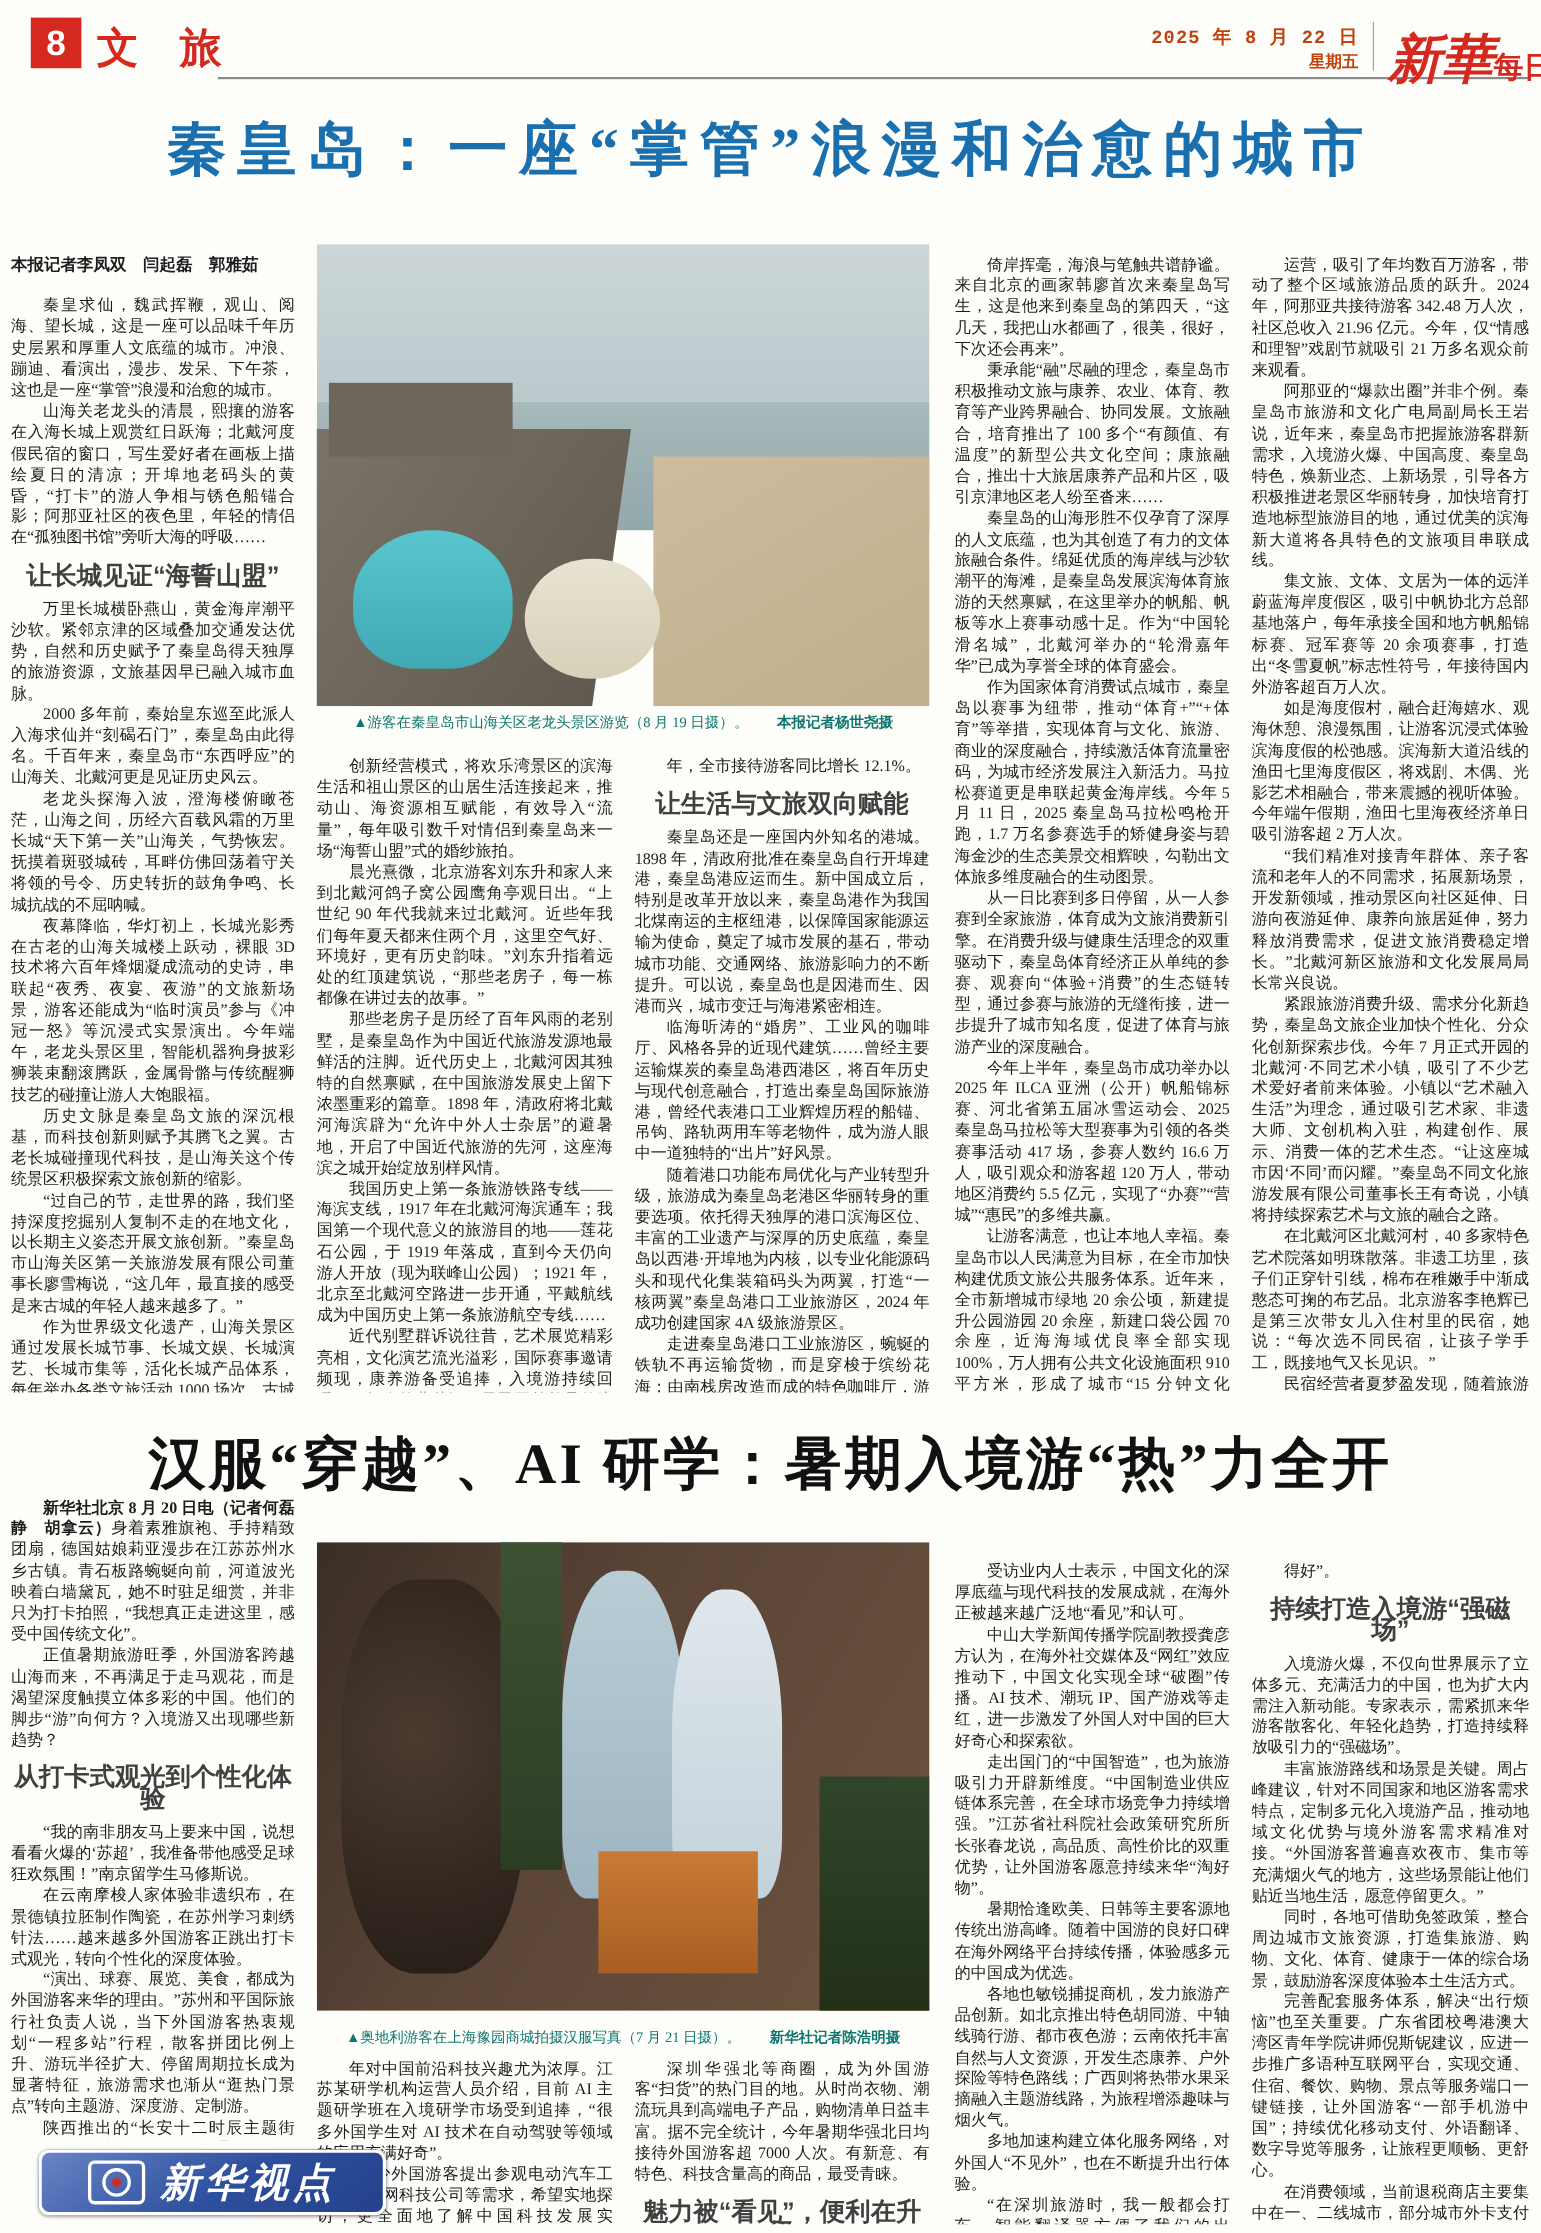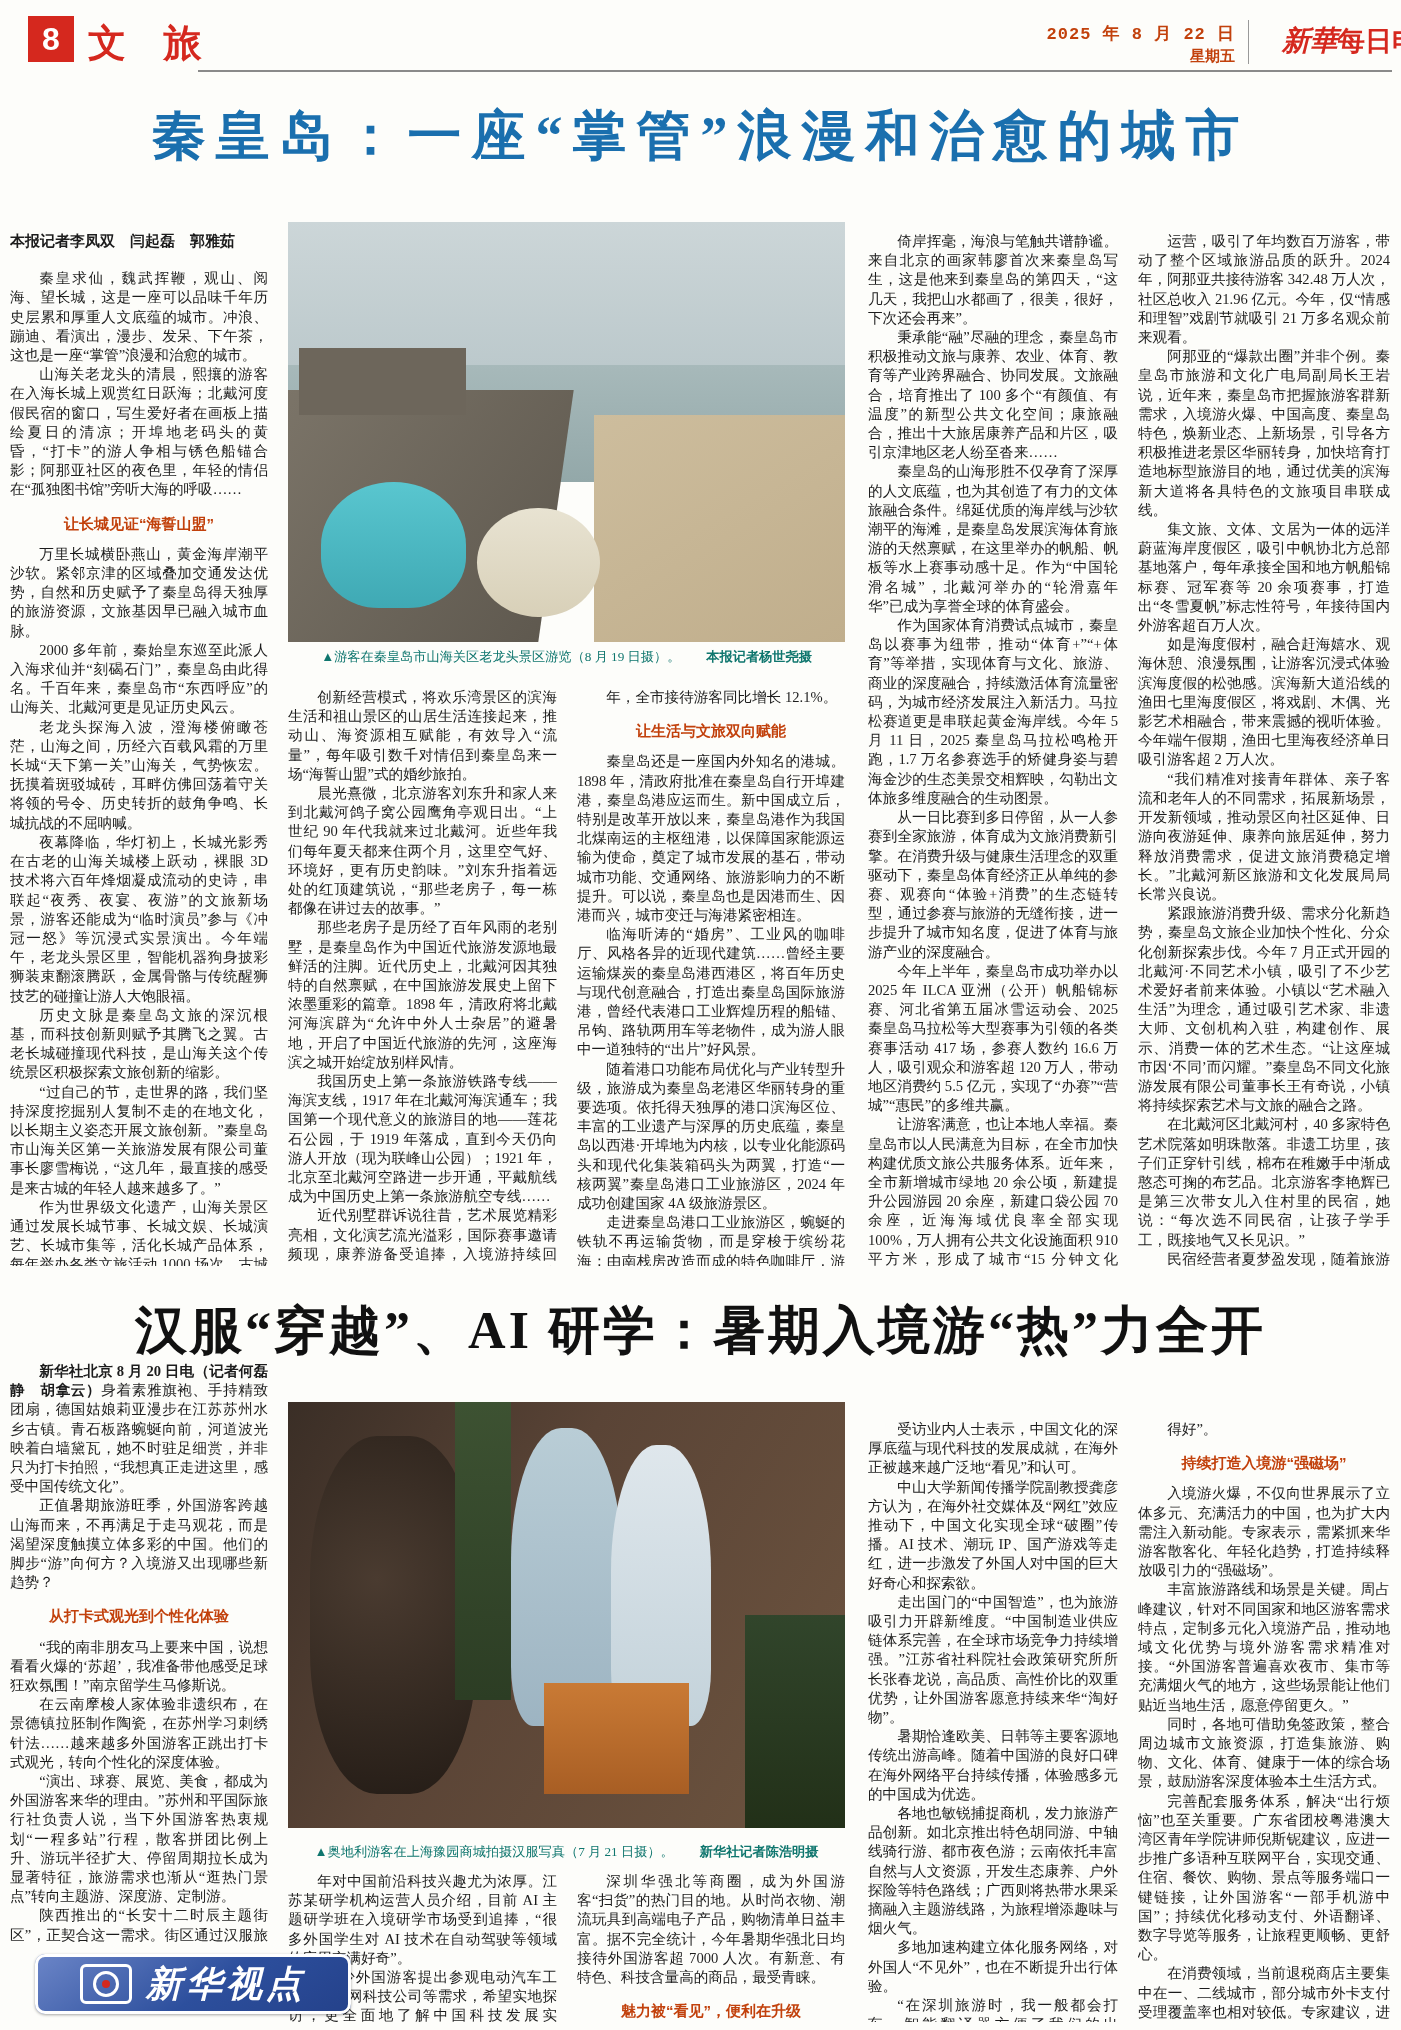--- a/index.html
+++ b/index.html
@@ -11,32 +11,32 @@
           display:flex;align-items:center;justify-content:center;}
   .section{position:absolute;left:88px;top:18px;color:#d5281e;font-size:38px;font-weight:bold;
            letter-spacing:14px;font-family:"Liberation Serif",serif;}
   .hrule{position:absolute;left:198px;top:70px;width:1194px;height:2px;background:#8a8a8a;}
   .dateblock{position:absolute;left:1020px;top:22px;width:215px;text-align:right;
              font-family:Liberation Mono, monospace;color:#c2410c;}
   .dateblock .d1{font-size:17px;font-weight:bold;letter-spacing:1px;}
   .dateblock .d2{font-size:15px;font-weight:bold;margin-top:2px;}
   .vdiv{position:absolute;left:1248px;top:20px;width:1px;height:44px;background:#999;}
   .masthead{position:absolute;left:1262px;top:22px;color:#d5281e;white-space:nowrap;}
-  .masthead .m1{font-size:28px;font-weight:bold;font-style:italic;font-family:"Liberation Serif",serif;margin-left:20px;}
+  .masthead .m1{font-size:48px;font-weight:bold;font-style:italic;font-family:"Liberation Serif",serif;}
   .masthead .m2{font-size:27px;font-weight:bold;font-family:"Liberation Sans",sans-serif;}
   
   .headline1{position:absolute;left:10px;top:100px;width:1381px;text-align:center;color:#1a6fae;
              font-size:54px;font-weight:bold;letter-spacing:10px;font-family:"Liberation Serif",serif;white-space:nowrap;}
   .headline2{position:absolute;left:10px;top:1296px;width:1381px;text-align:center;color:#111;
              font-size:52px;font-weight:bold;letter-spacing:3px;font-family:"Liberation Serif",serif;white-space:nowrap;}
   
   .col{position:absolute;overflow:hidden;font-size:14.6px;line-height:19.2px;text-align:justify;}
   .col p.para{margin:0;text-indent:2em;}
-  .col .subhead{font-family:"Liberation Sans",sans-serif;font-weight:bold;font-size:15px;
-                text-align:center;text-indent:0;margin:14px 0 12px 0;color:#c2410c;}
+  .col .subhead{font-family:"Liberation Sans",sans-serif;font-weight:bold;font-size:23px;
+                text-align:center;text-indent:0;margin:14px 0 12px 0;color:#404040;}
   .byline{font-weight:bold;font-size:15px;margin:0 0 18px 0;}
   .col strong{font-weight:bold;}
   
   .photo{position:absolute;overflow:hidden;}
   .ph-part{position:absolute;}
   .caption{position:absolute;font-size:13.2px;line-height:17px;text-align:center;color:#0f766e;}
   .caption b{margin-left:26px;}
   
   .shidian{position:absolute;left:35px;top:1954px;width:316px;height:60px;border-radius:10px;
            background:linear-gradient(145deg,#6c86c8,#2d4f9d 55%,#24418a);

